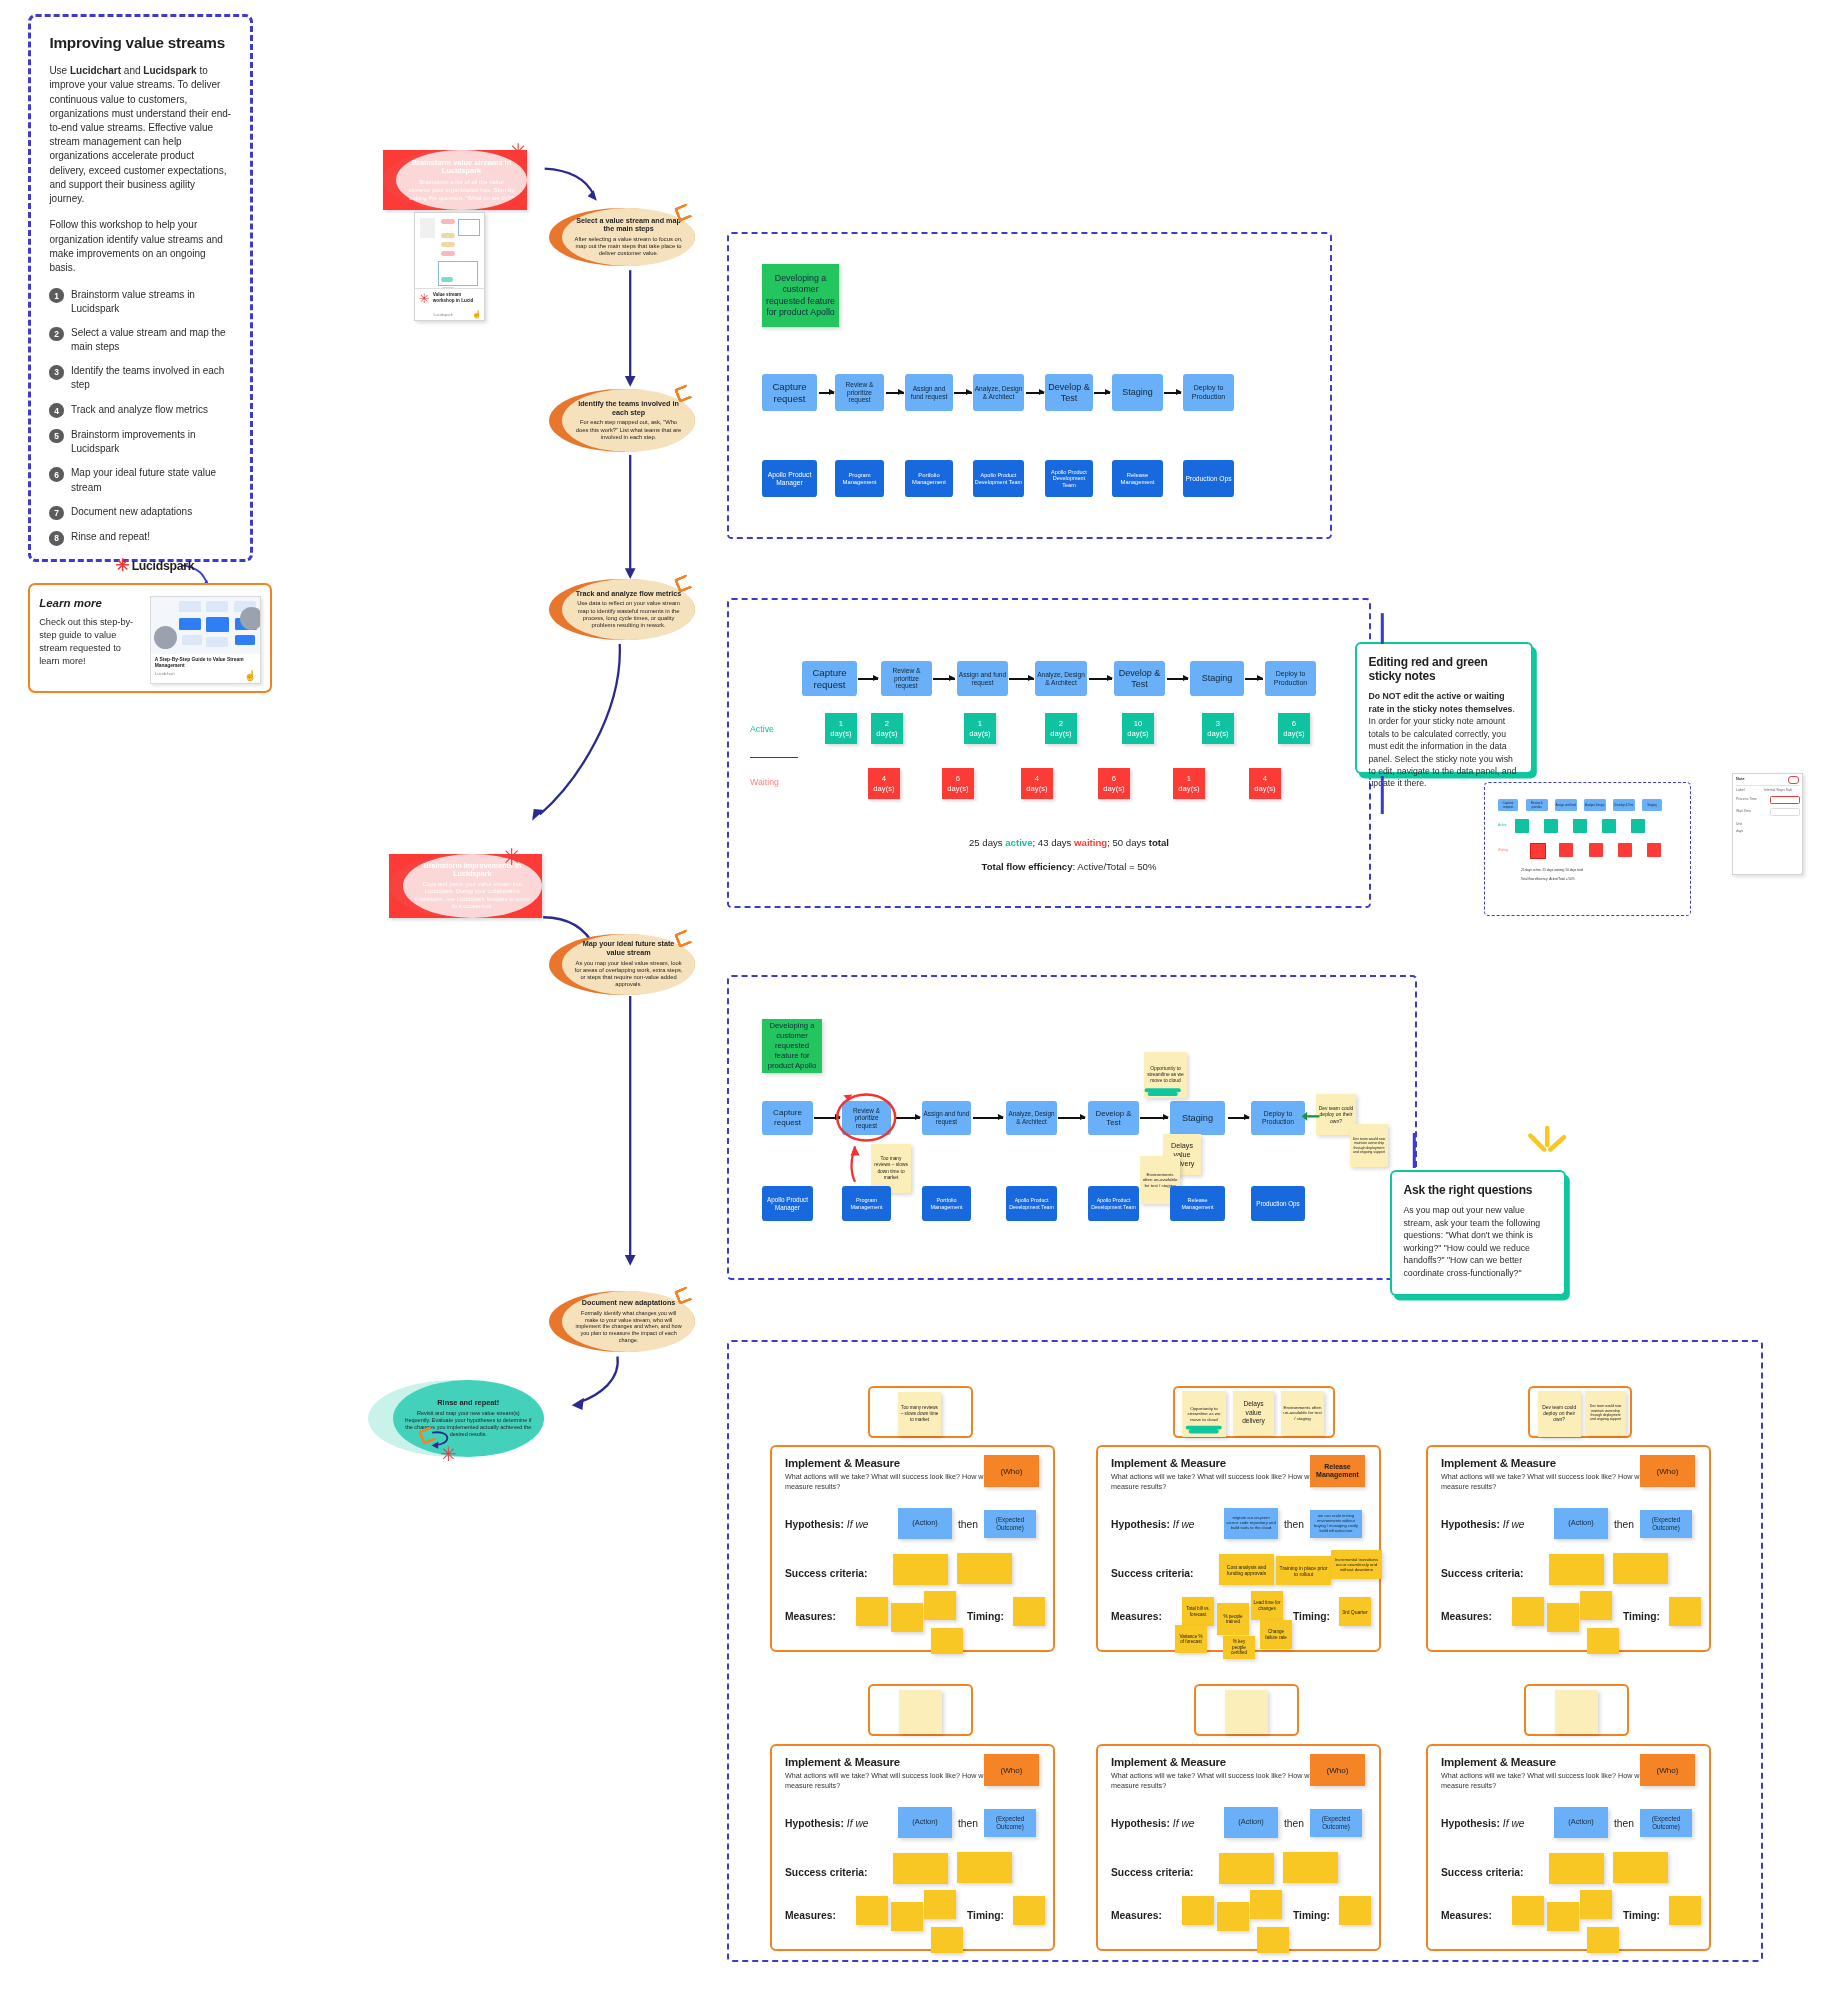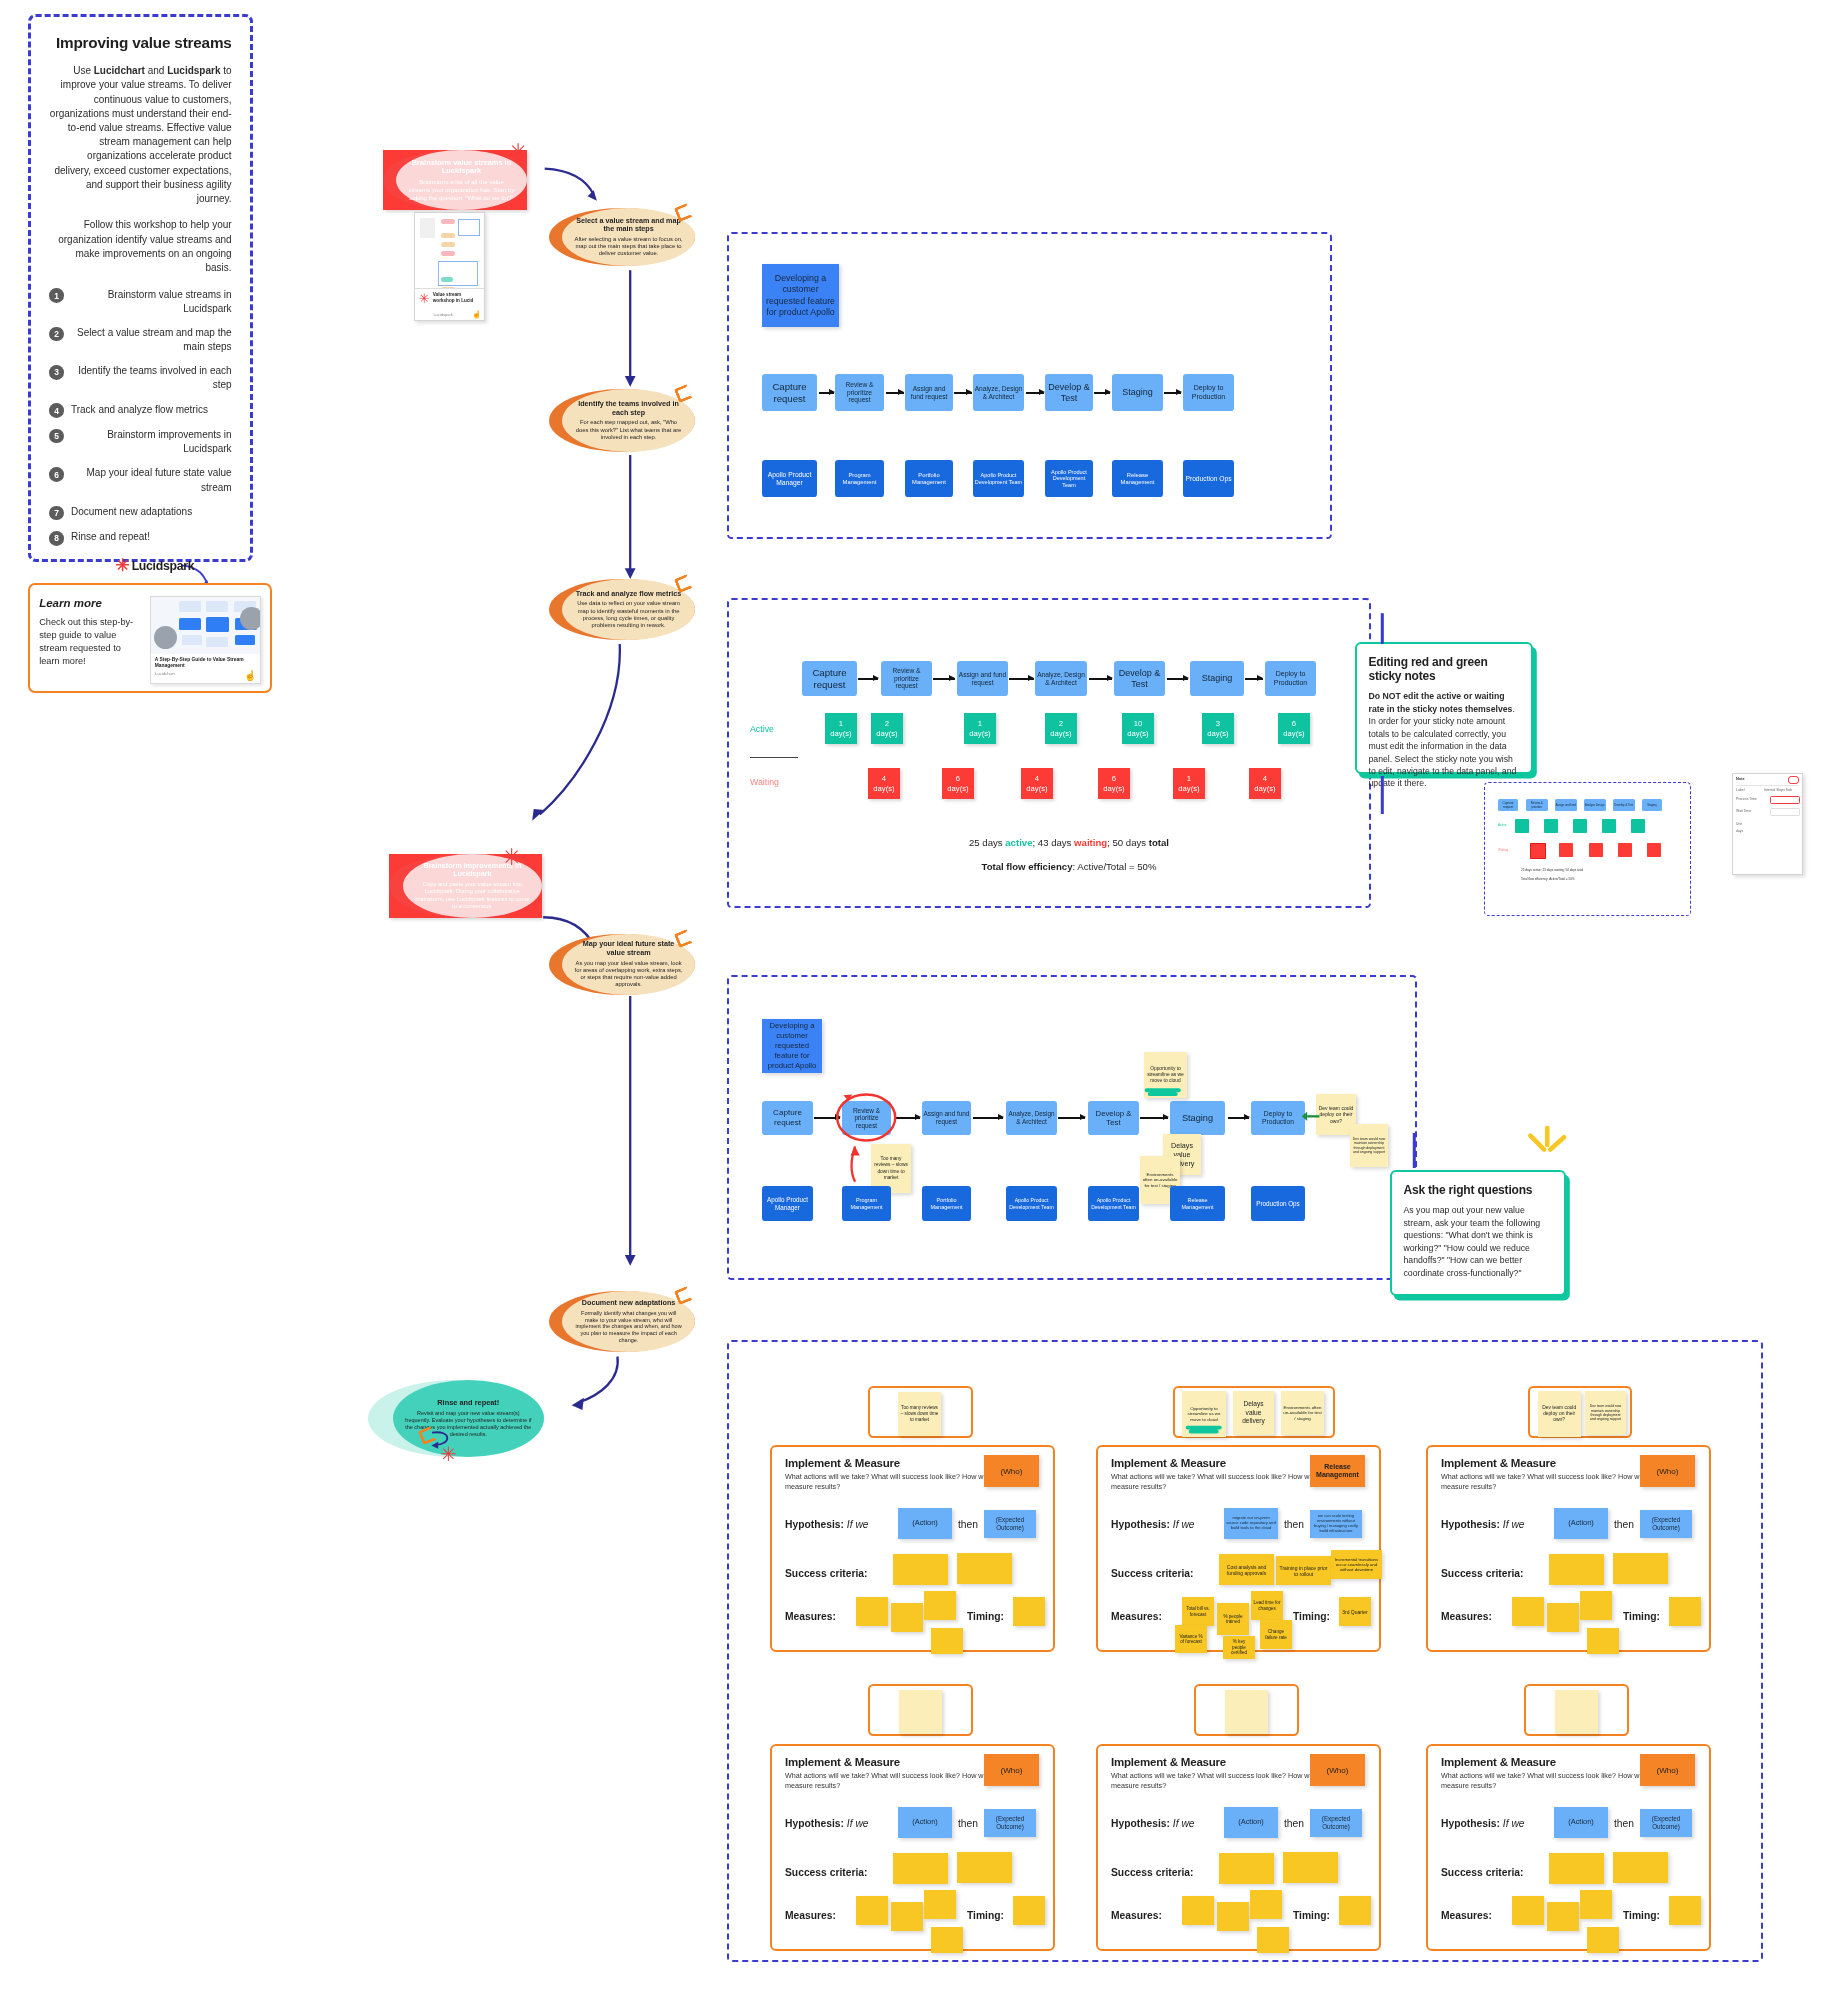--- a/index.html
+++ b/index.html
@@ -1,19 +1,19 @@
 <!DOCTYPE html>
 <html style="font-size:12.3px"><head>
 <meta charset="utf-8">
 <style>
   html,body{margin:0;padding:0;background:#ffffff;}
   body{width:1839px;height:2015px;position:relative;font-family:"Liberation Sans",sans-serif;color:#1f1f1f;-webkit-font-smoothing:antialiased;}
   .abs{position:absolute;}
   
-  #instructions{left:28px;top:14px;width:225px;height:548px;border:3.1px dashed #3b3bd1;border-radius:7.7px;background:#fff;box-sizing:border-box;text-align:right;}
+  #instructions{left:28px;top:14px;width:225px;height:548px;border:3.1px dashed #3b3bd1;border-radius:7.7px;background:#fff;box-sizing:border-box;}
   #instructions .inner{padding:17px 18.4px;}
   #instructions h1{font-size:15.3px;margin:0 0 12.3px 0;font-weight:bold;letter-spacing:-0.2px;}
   #instructions p{font-size:10px;line-height:1.42;margin:0 0 12.3px 0;color:#2b2b2b;}
   #instructions p b{font-weight:bold;}
   .steplist{margin-top:4.6px;}
   .step{display:flex;align-items:flex-start;margin-bottom:10px;}
   .stepnum{flex:0 0 auto;width:14.6px;height:14.6px;border-radius:50%;background:#5c5c5c;color:#fff;font-size:8.4px;font-weight:bold;display:flex;align-items:center;justify-content:center;margin-right:7px;margin-top:0.8px;}
   .steptxt{font-size:10px;line-height:1.42;color:#2b2b2b;}
   .logorow{position:relative;height:54px;margin-top:10.7px;}
   .lsp{position:absolute;left:66px;top:3.1px;font-size:12.3px;font-weight:bold;letter-spacing:-0.3px;display:flex;align-items:center;}
@@ -50,21 +50,21 @@
   .callout.orange .blob{background:#f6e1bd;}
   .callout.teal .shadowblob{background:#c9f2ea;}
   .callout.teal .blob{background:#44d1bb;}
   .cicon{position:absolute;}
   .cicon.spark{color:#f03c3c;font-size:23px;line-height:0;}
   .cicon.chart{width:14.6px;height:14.6px;}
   .cicon.chart:before{content:"";position:absolute;inset:0;border:3.8px solid #f58220;border-radius:3.1px;border-right-color:transparent;transform:rotate(-22deg);}
   
   .vsbox{position:absolute;background:#6ab0f8;border-radius:3.1px;color:#12263a;display:flex;align-items:center;justify-content:center;text-align:center;line-height:1.18;box-sizing:border-box;padding:1.5px;}
   .teambox{position:absolute;background:#1868de;border-radius:3.1px;color:#fff;display:flex;align-items:center;justify-content:center;text-align:center;line-height:1.18;box-sizing:border-box;padding:1.5px;}
-  .sticky-blue{position:absolute;background:#3b82f6;color:#16283c;display:flex;align-items:center;justify-content:center;text-align:center;line-height:1.3;box-sizing:border-box;padding:3.1px;box-shadow:2.3px 2.3px 3.8px rgba(0,0,0,.16);}
+  .sticky-blue{position:absolute;background:#22c55e;color:#16283c;display:flex;align-items:center;justify-content:center;text-align:center;line-height:1.3;box-sizing:border-box;padding:3.1px;box-shadow:2.3px 2.3px 3.8px rgba(0,0,0,.16);}
   .arrow{position:absolute;height:1.5px;background:#111;}
   .arrow:after{content:"";position:absolute;right:-0.8px;top:-2.7px;border-left:6.1px solid #111;border-top:3.4px solid transparent;border-bottom:3.4px solid transparent;}
   .green{position:absolute;background:#0fc3a1;color:#fff;display:flex;flex-direction:column;align-items:center;justify-content:center;text-align:center;line-height:1.2;box-shadow:1.5px 2.3px 3.1px rgba(0,0,0,.15);}
   .red{position:absolute;background:#fc3b36;color:#fff;display:flex;flex-direction:column;align-items:center;justify-content:center;text-align:center;line-height:1.2;box-shadow:1.5px 2.3px 3.1px rgba(0,0,0,.15);}
   .lbl-active{position:absolute;color:#0fc3a1;font-size:8.8px;}
   .lbl-waiting{position:absolute;color:#fc8480;font-size:8.8px;}
   .sep{position:absolute;height:0.8px;background:#444;}
   .summary{position:absolute;text-align:center;font-size:9.6px;}
   .summary b{font-weight:bold;}
   .sum-a{color:#0fc3a1;font-weight:bold;}

